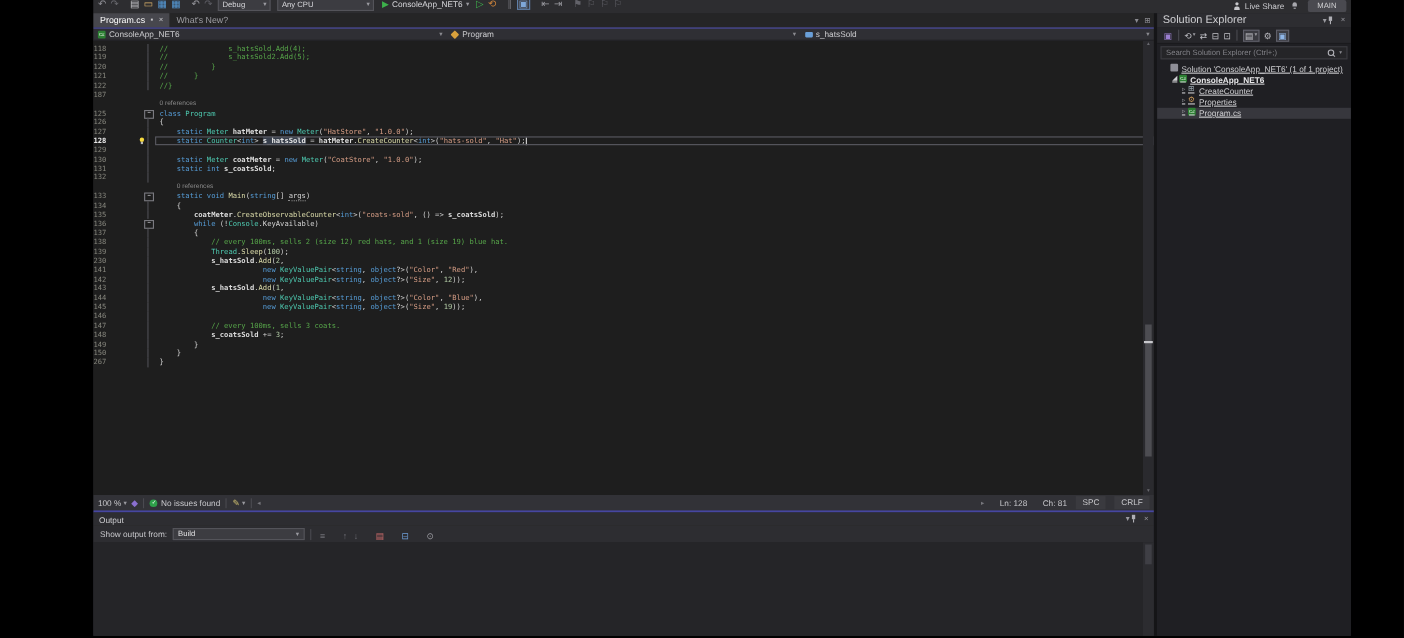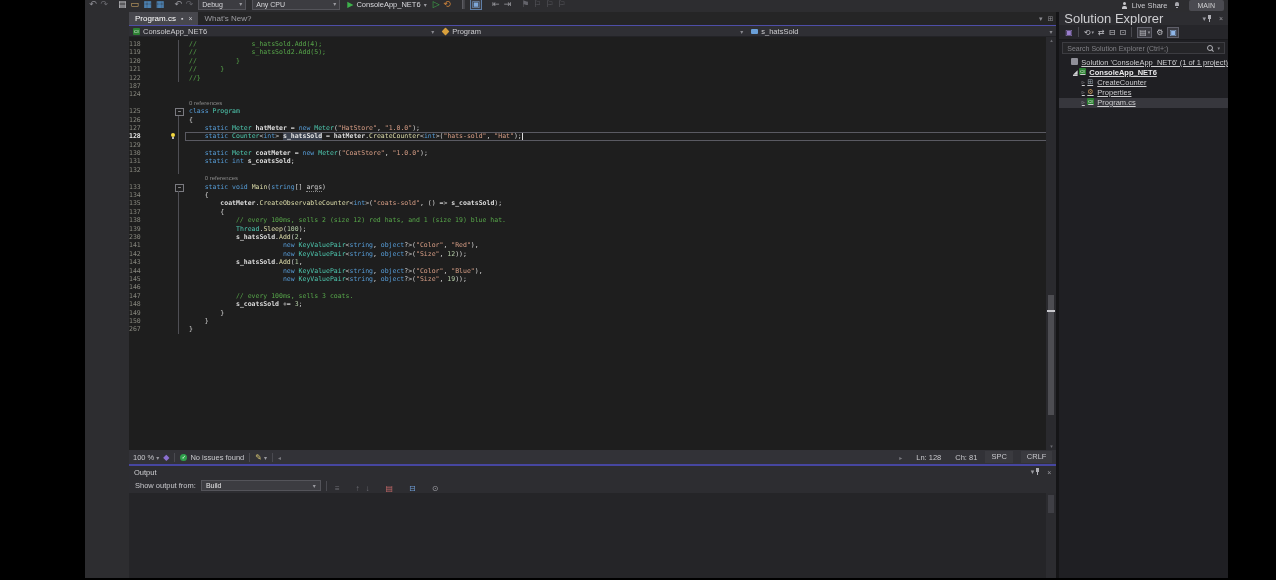--- a/index.html
+++ b/index.html
@@ -17,21 +17,21 @@
   .tb-dd .car{color:#9a9aa0;font-size:6px;margin-left:4px;}
   .tb-run{display:inline-flex;align-items:center;margin:0 4px;color:#d8d8dc;font-size:7.5px;line-height:10px;}
   .tb-run .play{font-size:8px;margin-right:3px;}
   .tb-run .car{color:#9a9aa0;font-size:6px;margin-left:3px;}
   .boxedicon{border:1px solid #5f7fa8;background:#3a3a40;padding:0 1px;}
   #tb-right{margin-left:auto;display:flex;align-items:center;}
   #live-share-label{color:#c8c8cc;font-size:7.5px;margin:0 6px 0 3px;}
   #branch-button{background:#4a4a50;color:#d0d0d2;font-size:7px;line-height:9px;padding:1px 9px;border-radius:2px;margin-left:8px;}
 
   
-  #main-body{flex:1;display:flex;min-height:0;margin-left:44px;}
+  #main-body{flex:1;display:flex;min-height:0;}
   #editor-col{width:964px;display:flex;flex-direction:column;min-height:0;}
   #v-splitter{width:3px;background:#151517;}
   #right-col{flex:1;background:#1f1f23;display:flex;flex-direction:column;}
 
   
   #tab-strip{height:13px;background:#252526;display:flex;align-items:stretch;}
   .tab{display:flex;align-items:center;padding:0 6px;font-size:8px;}
   .tab.active{background:#47474d;color:#ffffff;}
   .tab.inactive{color:#9d9da2;}
   .tab .tx{font-size:7px;color:#c8c8cc;margin-left:5px;}
@@ -102,21 +102,21 @@
         font-size:7px;display:flex;align-items:center;padding:0 4px;}
   #output-source-dropdown .car{margin-left:auto;color:#9a9aa0;font-size:6px;}
   #output-toolbar .osep{width:1px;height:10px;background:#4a4a50;margin:0 5px;}
   #output-toolbar .oi{font-size:8px;margin:0 3px;}
   #output-content{flex:1;position:relative;background:#252528;}
   #output-scrollbar{position:absolute;right:0;top:0;bottom:0;width:10px;background:#2c2c30;}
   #output-scrollbar .thumb{position:absolute;left:2px;top:2px;width:6px;height:18px;background:#3f3f45;}
 
   
   #se-header{height:13px;display:flex;align-items:center;padding:0 5px;background:#2d2d31;}
-  #se-title{color:#cfcfd2;font-size:13px;}
+  #se-title{color:#cfcfd2;font-size:10px;}
   #se-toolbar{height:15px;display:flex;align-items:center;padding:0 4px;background:#26262a;border-bottom:1px solid #1a1a1d;}
   #se-toolbar .sei{font-size:8px;margin:0 2px;display:inline-flex;align-items:center;}
   #se-toolbar .sebox{border:1px solid #60606a;background:#3a3a40;padding:0 1px;}
   #se-toolbar .sesep{width:1px;height:10px;background:#4a4a50;margin:0 3px;}
   #se-toolbar .car{color:#9a9aa0;font-size:5px;margin-left:1px;}
   #se-search{height:12px;margin:2px 3px;background:#252528;border:1px solid #3c3c41;display:flex;align-items:center;padding:0 4px;}
   #se-search-placeholder{color:#808086;font-size:7px;flex:1;}
   .mag{width:7px;height:7px;position:relative;flex:none;}
   .mag::before{content:"";position:absolute;width:4px;height:4px;border:1px solid #b0b0b6;border-radius:50%;left:0;top:0;}
   .mag::after{content:"";position:absolute;width:3px;height:1px;background:#b0b0b6;transform:rotate(45deg);left:4px;top:5px;}
@@ -201,34 +201,34 @@
         </div>
 
       <div id="code-area">
         <div id="code-rows">
             <div class="crow"><span class="gut">118</span><span class="omar l"></span><span class="cin"><span class="c">//              s_hatsSold.Add(4);</span></span></div>
             <div class="crow"><span class="gut">119</span><span class="omar l"></span><span class="cin"><span class="c">//              s_hatsSold2.Add(5);</span></span></div>
             <div class="crow"><span class="gut">120</span><span class="omar l"></span><span class="cin"><span class="c">//          }</span></span></div>
             <div class="crow"><span class="gut">121</span><span class="omar l"></span><span class="cin"><span class="c">//      }</span></span></div>
             <div class="crow"><span class="gut">122</span><span class="omar l"></span><span class="cin"><span class="c">//}</span></span></div>
             <div class="crow"><span class="gut">187</span><span class="omar "></span><span class="cin"></span></div>
-            <div class="crow"><span class="gut">124</span><span class="omar "></span><span class="cin"></span></div>
             <div class="lensrow" style="padding-left: 60px;">0 references</div>
             <div class="crow"><span class="gut">125</span><span class="omar b"></span><span class="cin"><span class="k">class</span><span class="p"> </span><span class="t">Program</span></span></div>
             <div class="crow"><span class="gut">126</span><span class="omar l"></span><span class="cin"><span class="p">{</span></span></div>
             <div class="crow"><span class="gut">127</span><span class="omar l"></span><span class="cin"><span class="p">    </span><span class="k">static</span><span class="p"> </span><span class="t">Meter</span><span class="p"> </span><span class="b">hatMeter</span><span class="p"> = </span><span class="k">new</span><span class="p"> </span><span class="t">Meter</span><span class="p">(</span><span class="s">"HatStore"</span><span class="p">, </span><span class="s">"1.0.0"</span><span class="p">);</span></span></div>
             <div class="crow boxed cur"><span class="gut">128<span class="bulb"></span></span><span class="omar l"></span><span class="cin"><span class="p">    </span><span class="k">static</span><span class="p"> </span><span class="t">Counter</span><span class="p">&lt;</span><span class="k">int</span><span class="p">&gt; </span><span class="bh">s_hatsSold</span><span class="p"> = </span><span class="b">hatMeter</span><span class="p">.</span><span class="m">CreateCounter</span><span class="p">&lt;</span><span class="k">int</span><span class="p">&gt;(</span><span class="s">"hats-sold"</span><span class="p">, </span><span class="s">"Hat"</span><span class="p">);</span><span class="caret"></span></span></div>
             <div class="crow"><span class="gut">129</span><span class="omar l"></span><span class="cin"></span></div>
             <div class="crow"><span class="gut">130</span><span class="omar l"></span><span class="cin"><span class="p">    </span><span class="k">static</span><span class="p"> </span><span class="t">Meter</span><span class="p"> </span><span class="b">coatMeter</span><span class="p"> = </span><span class="k">new</span><span class="p"> </span><span class="t">Meter</span><span class="p">(</span><span class="s">"CoatStore"</span><span class="p">, </span><span class="s">"1.0.0"</span><span class="p">);</span></span></div>
             <div class="crow"><span class="gut">131</span><span class="omar l"></span><span class="cin"><span class="p">    </span><span class="k">static</span><span class="p"> </span><span class="k">int</span><span class="p"> </span><span class="b">s_coatsSold</span><span class="p">;</span></span></div>
             <div class="crow"><span class="gut">132</span><span class="omar l"></span><span class="cin"></span></div>
             <div class="lensrow" style="padding-left: 75.64px;">0 references</div>
             <div class="crow"><span class="gut">133</span><span class="omar b"></span><span class="cin"><span class="p">    </span><span class="k">static</span><span class="p"> </span><span class="k">void</span><span class="p"> </span><span class="m">Main</span><span class="p">(</span><span class="k">string</span><span class="p">[] </span><span class="u">args</span><span class="p">)</span></span></div>
             <div class="crow"><span class="gut">134</span><span class="omar l"></span><span class="cin"><span class="p">    {</span></span></div>
             <div class="crow"><span class="gut">135</span><span class="omar l"></span><span class="cin"><span class="p">        </span><span class="b">coatMeter</span><span class="p">.</span><span class="m">CreateObservableCounter</span><span class="p">&lt;</span><span class="k">int</span><span class="p">&gt;(</span><span class="s">"coats-sold"</span><span class="p">, () =&gt; </span><span class="b">s_coatsSold</span><span class="p">);</span></span></div>
+            <div class="crow"><span class="gut">136</span><span class="omar b"></span><span class="cin"><span class="p">        </span><span class="k">while</span><span class="p"> (!</span><span class="t">Console</span><span class="p">.</span><span class="p">KeyAvailable</span><span class="p">)</span></span></div>
             <div class="crow"><span class="gut">137</span><span class="omar l"></span><span class="cin"><span class="p">        {</span></span></div>
             <div class="crow"><span class="gut">138</span><span class="omar l"></span><span class="cin"><span class="c">            // every 100ms, sells 2 (size 12) red hats, and 1 (size 19) blue hat.</span></span></div>
             <div class="crow"><span class="gut">139</span><span class="omar l"></span><span class="cin"><span class="p">            </span><span class="t">Thread</span><span class="p">.</span><span class="m">Sleep</span><span class="p">(</span><span class="n">100</span><span class="p">);</span></span></div>
             <div class="crow"><span class="gut">230</span><span class="omar l"></span><span class="cin"><span class="p">            </span><span class="b">s_hatsSold</span><span class="p">.</span><span class="m">Add</span><span class="p">(</span><span class="n">2</span><span class="p">,</span></span></div>
             <div class="crow"><span class="gut">141</span><span class="omar l"></span><span class="cin"><span class="p">                        </span><span class="k">new</span><span class="p"> </span><span class="t">KeyValuePair</span><span class="p">&lt;</span><span class="k">string</span><span class="p">, </span><span class="k">object</span><span class="p">?&gt;(</span><span class="s">"Color"</span><span class="p">, </span><span class="s">"Red"</span><span class="p">),</span></span></div>
             <div class="crow"><span class="gut">142</span><span class="omar l"></span><span class="cin"><span class="p">                        </span><span class="k">new</span><span class="p"> </span><span class="t">KeyValuePair</span><span class="p">&lt;</span><span class="k">string</span><span class="p">, </span><span class="k">object</span><span class="p">?&gt;(</span><span class="s">"Size"</span><span class="p">, </span><span class="n">12</span><span class="p">));</span></span></div>
             <div class="crow"><span class="gut">143</span><span class="omar l"></span><span class="cin"><span class="p">            </span><span class="b">s_hatsSold</span><span class="p">.</span><span class="m">Add</span><span class="p">(</span><span class="n">1</span><span class="p">,</span></span></div>
             <div class="crow"><span class="gut">144</span><span class="omar l"></span><span class="cin"><span class="p">                        </span><span class="k">new</span><span class="p"> </span><span class="t">KeyValuePair</span><span class="p">&lt;</span><span class="k">string</span><span class="p">, </span><span class="k">object</span><span class="p">?&gt;(</span><span class="s">"Color"</span><span class="p">, </span><span class="s">"Blue"</span><span class="p">),</span></span></div>
             <div class="crow"><span class="gut">145</span><span class="omar l"></span><span class="cin"><span class="p">                        </span><span class="k">new</span><span class="p"> </span><span class="t">KeyValuePair</span><span class="p">&lt;</span><span class="k">string</span><span class="p">, </span><span class="k">object</span><span class="p">?&gt;(</span><span class="s">"Size"</span><span class="p">, </span><span class="n">19</span><span class="p">));</span></span></div>
             <div class="crow"><span class="gut">146</span><span class="omar l"></span><span class="cin"></span></div>

